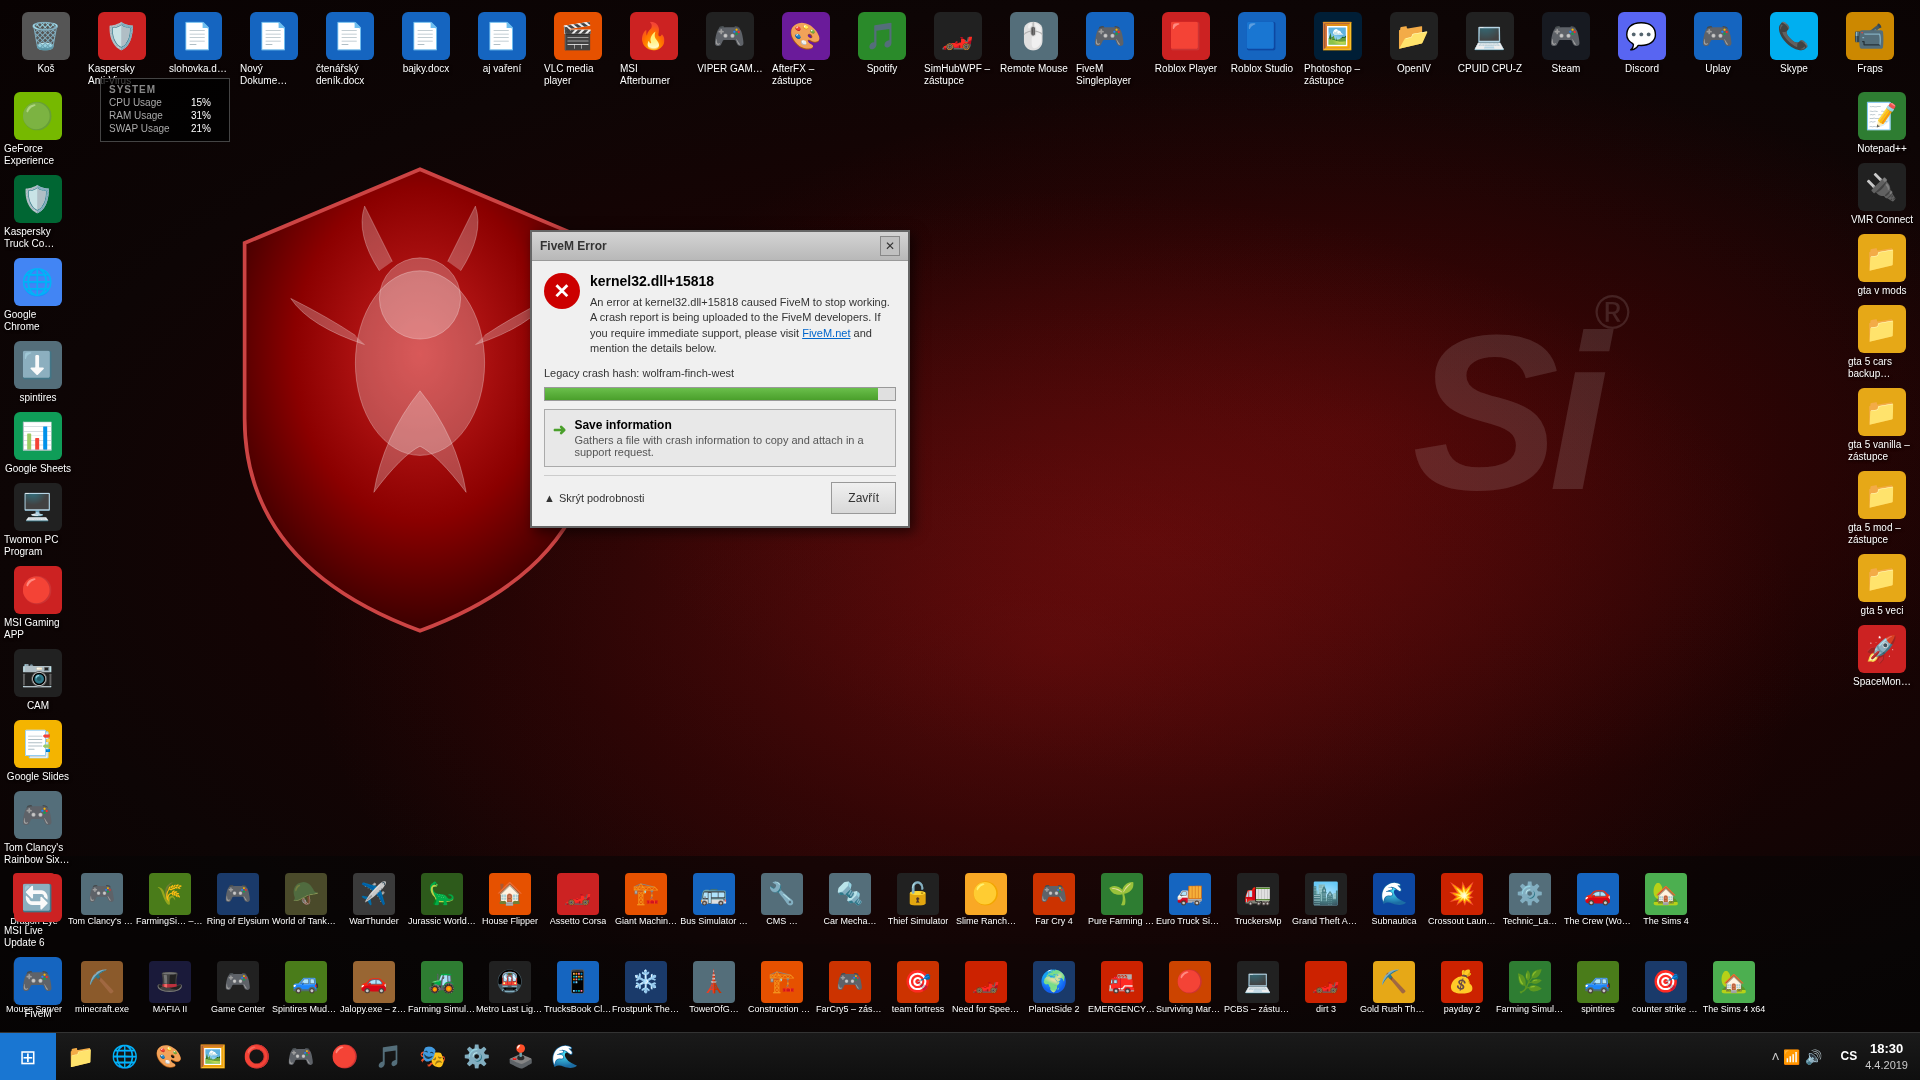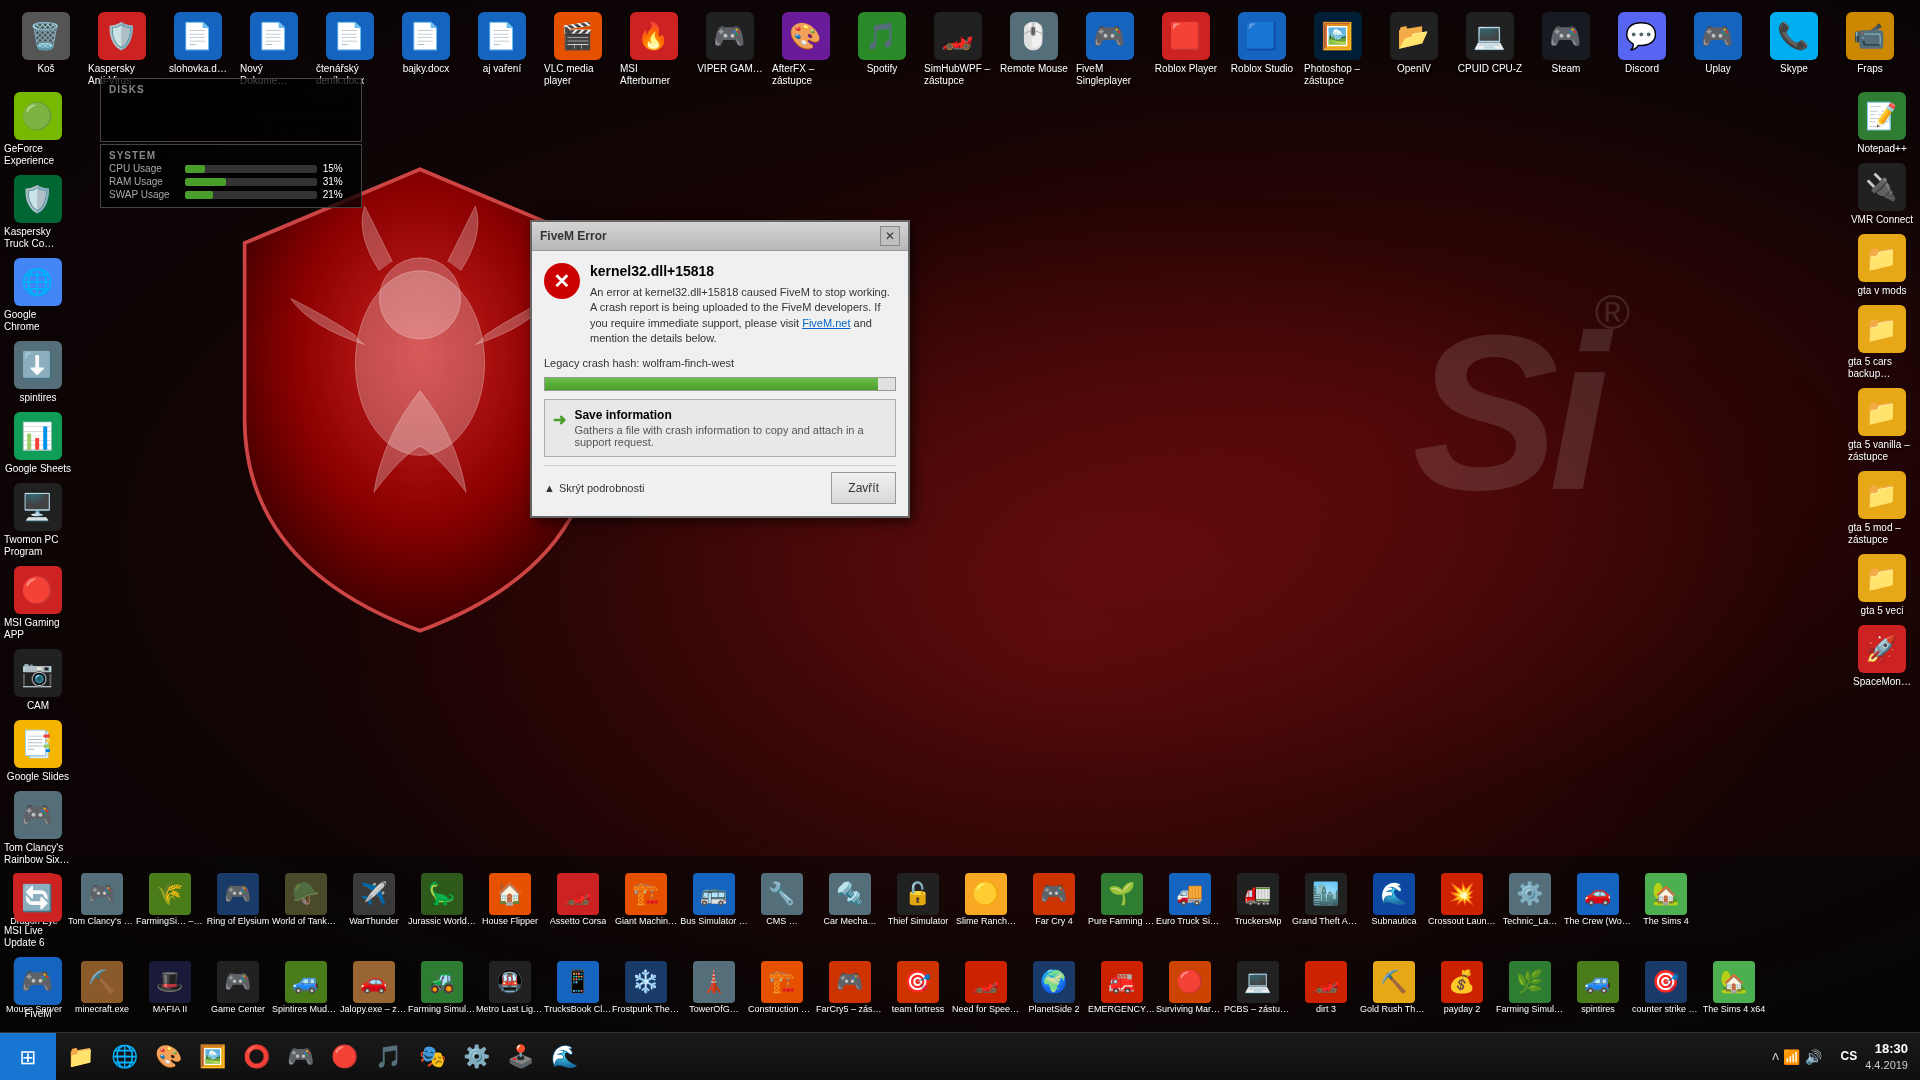--- a/index.html
+++ b/index.html
@@ -108,35 +108,35 @@
     
     .taskbar-right {
       display: flex;
       align-items: center;
       gap: 8px;
       padding: 0 12px;
       color: white;
       font-size: 12px;
     }
     .clock {
-      text-align: right;
+      text-align: center;
       line-height: 1.4;
     }
     .clock-time { font-size: 13px; font-weight: bold; color: white; }
     .clock-date { font-size: 11px; color: #ccc; }
 
     
     .dialog-overlay {
       position: absolute;
       inset: 0;
       z-index: 50;
     }
     .fivem-dialog {
       position: absolute;
-      top: 220px;
+      top: 230px;
       left: 530px;
       width: 380px;
       background: #f0f0f0;
       border: 2px solid #666;
       box-shadow: 4px 4px 12px rgba(0,0,0,0.6);
       z-index: 60;
     }
     .dialog-titlebar {
       background: linear-gradient(to bottom, #d4d4d4, #b8b8b8);
       padding: 4px 8px;
@@ -467,31 +467,20 @@
       <path d="M78 60 Q65 40 70 25 Q80 45 85 55"></path>
       <path d="M122 60 Q135 40 130 25 Q120 45 115 55"></path>
       <path d="M100 125 Q80 150 75 180 Q90 160 100 155 Q110 160 125 180 Q120 150 100 125"></path>
       <path d="M70 100 Q40 90 30 75 Q50 85 65 95"></path>
       <path d="M130 100 Q160 90 170 75 Q150 85 135 95"></path>
     </g>
   </svg>
 </div>
 
 <div class="widget-panel">
-  <div class="widget-box">
-    <div class="disks-title">DISKS</div>
-    <div class="disk-row">
-      <span>C:\</span>
-      <span>101.1 GB/111.7 GB used/</span>
-    </div>
-    <div class="disk-row">
-      <span>fighters</span>
-      <span>833.2 GB/931.5 GB used/</span>
-    </div>
-  </div>
   <div class="widget-box">
     <div class="widget-title">SYSTEM</div>
     <div class="widget-row">
       <span class="widget-label">CPU Usage</span>
       <div class="widget-bar">
         <div class="widget-bar-fill" style="width:15%"></div>
       </div>
       <span class="widget-value">15%</span>
     </div>
     <div class="widget-row">

